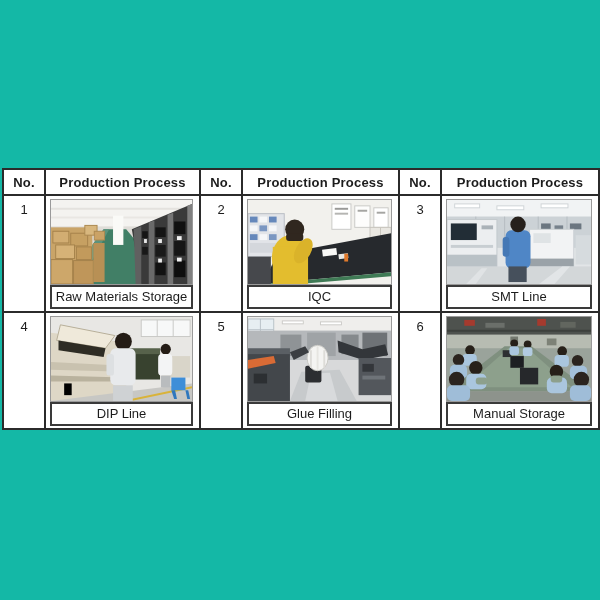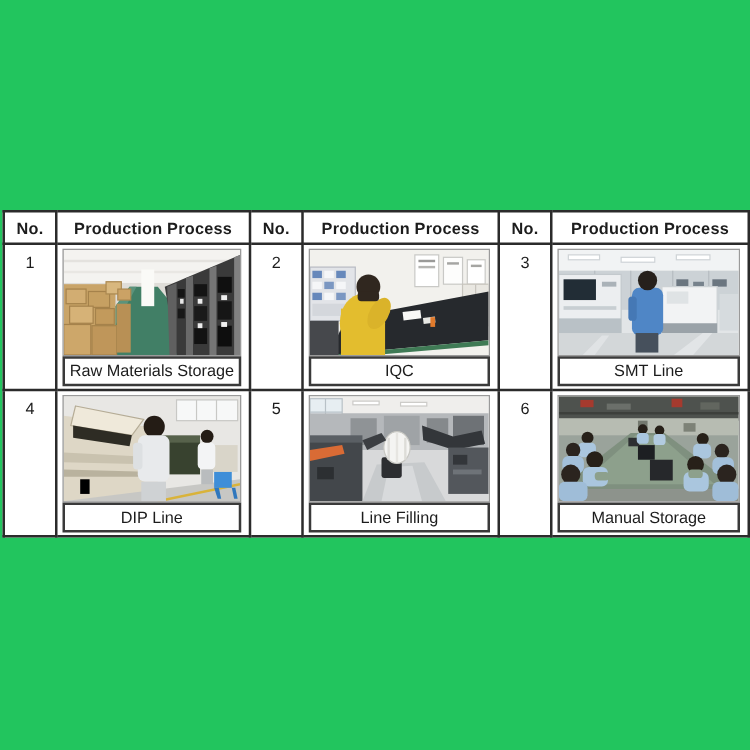--- a/index.html
+++ b/index.html
@@ -1,17 +1,17 @@
 <!DOCTYPE html>
 <html><head>
 <meta charset="utf-8">
 <style>
   html,body { margin:0; padding:0; background:#ffffff; }
   .canvas {
-    position:relative; width:600px; height:600px; background:#22c55e;
+    position:relative; width:600px; height:600px; background:#14b8a6;
     font-family:"Liberation Sans", sans-serif; color:#1c1c1c;
     overflow:hidden;
   }
   table.process-table {
     position:absolute; top:168px; left:2px; width:596px;
     border-collapse:collapse; table-layout:fixed; background:#ffffff;
   }
   .process-table th, .process-table td {
     border:2px solid #2b2b2b; padding:0; background:#ffffff;
   }
@@ -250,21 +250,21 @@
             <polygon points="56,56 96,54 114,86 44,86" fill="#c7cacc"></polygon>
             <polygon points="66,58 86,57 94,86 60,86" fill="#d8dadc"></polygon>
             <rect x="60" y="50" width="17" height="17" rx="2" fill="#2c2e31"></rect>
             <ellipse cx="73" cy="42" rx="11" ry="13" fill="#f4f4f2" stroke="#c8c8c3" stroke-width="1"></ellipse>
             <line x1="66" y1="34" x2="66" y2="52" stroke="#dddcd8" stroke-width="2"></line>
             <line x1="73" y1="30" x2="73" y2="54" stroke="#e6e5e1" stroke-width="2"></line>
             <line x1="80" y1="34" x2="80" y2="52" stroke="#dddcd8" stroke-width="2"></line>
             <path d="M44,36 L60,30 L64,36 L48,44 Z" fill="#3b3e42"></path>
           </svg>
         </div>
-        <div class="caption">Line Filling</div>
+        <div class="caption">Glue Filling</div>
       </td>
 
       <td class="no-cell">6</td>
       <td class="pp-cell">
         <div class="photo">
           <svg viewBox="0 0 150 86" preserveAspectRatio="none">
             <rect width="150" height="86" fill="#9aa39b"></rect>
             <rect width="150" height="20" fill="#4e524e"></rect>
             <rect x="18" y="3" width="11" height="6" fill="#a53a2e"></rect>
             <rect x="94" y="2" width="9" height="7" fill="#a53a2e"></rect>

